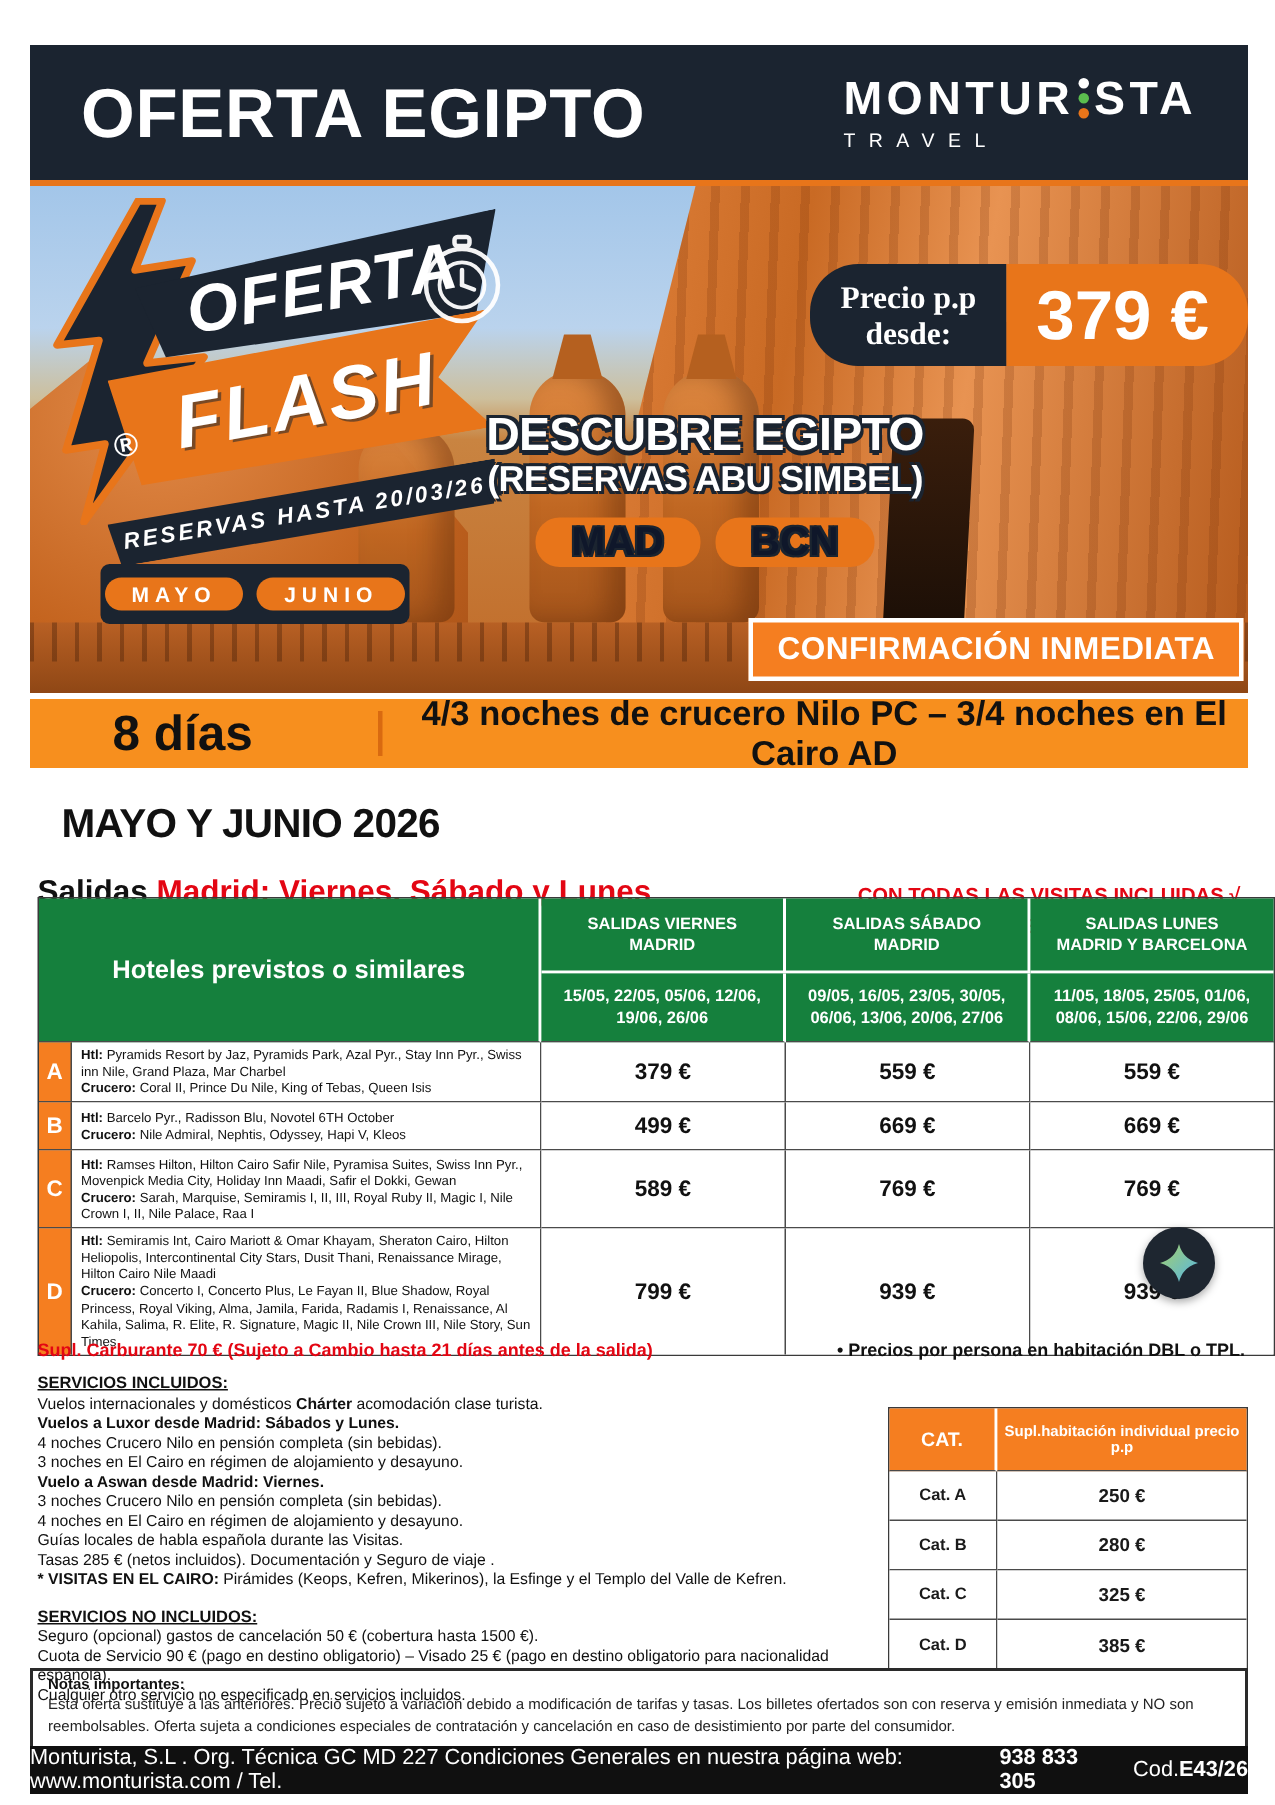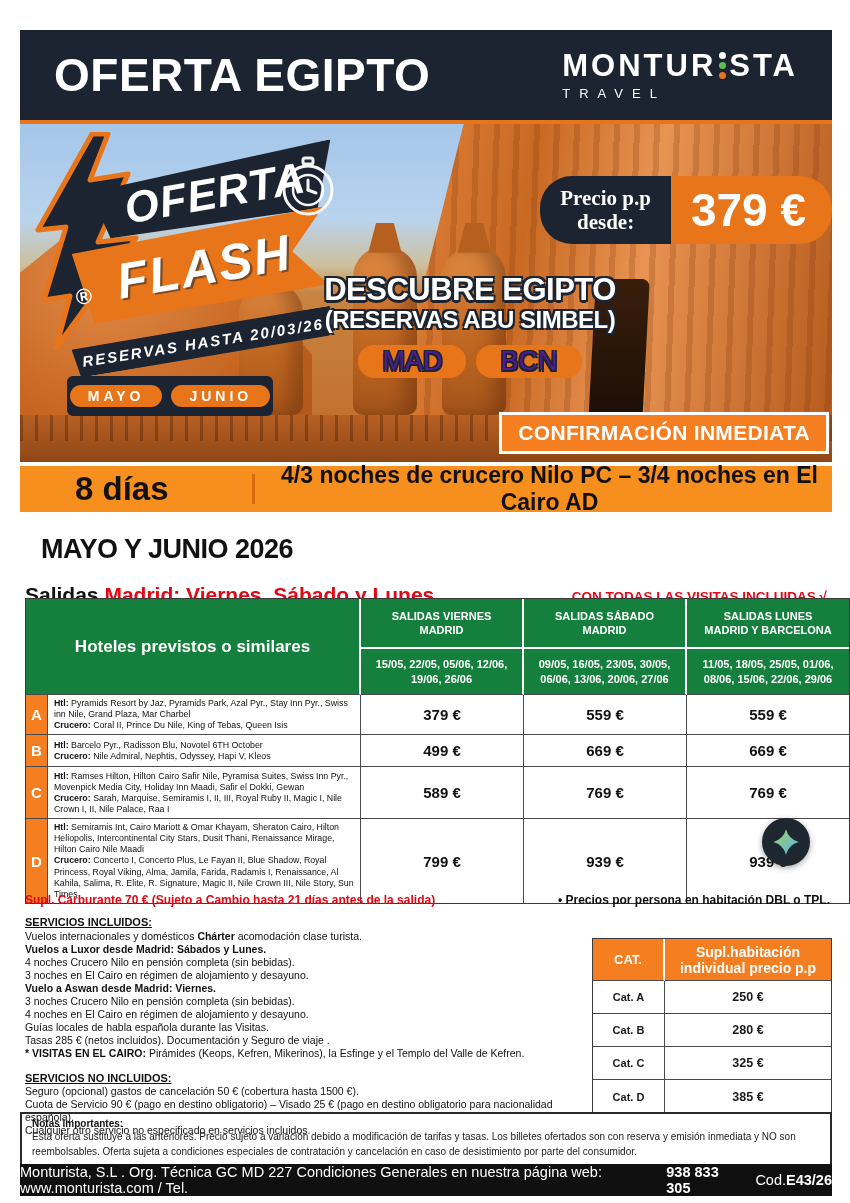--- a/index.html
+++ b/index.html
@@ -70,21 +70,21 @@
   .price-right{background:#e8751a;border-radius:0 32px 32px 0;color:#fff;font-weight:800;font-size:46px;
         display:flex;align-items:center;padding:0 26px 0 20px;}
 
   
   .hero-title-block{position:absolute;left:300px;top:150px;width:300px;text-align:center;color:#fff;}
   .hero-title{font-size:31px;font-weight:800;letter-spacing:-.5px;line-height:1.05;
         text-shadow:2px 2px 0 #1b2430,-2px 2px 0 #1b2430,2px -2px 0 #1b2430,-2px -2px 0 #1b2430,0 3px 0 #1b2430;}
   .hero-subtitle{font-size:24px;font-weight:800;letter-spacing:-.5px;line-height:1.1;
         text-shadow:2px 2px 0 #1b2430,-2px 2px 0 #1b2430,2px -2px 0 #1b2430,-2px -2px 0 #1b2430;}
   .origin-pills{margin-top:12px;display:flex;justify-content:center;gap:10px;}
-  .origin-pill{background:#e8751a;border-radius:16px;padding:1px 24px;color:#4c1d95;font-weight:400;font-size:27px;
+  .origin-pill{background:#e8751a;border-radius:16px;padding:1px 24px;color:#0f172a;font-weight:700;font-size:27px;
         text-shadow:1.5px 1.5px 0 #1b2430,-1.5px 1.5px 0 #1b2430,1.5px -1.5px 0 #1b2430,-1.5px -1.5px 0 #1b2430;}
   .confirm-box{position:absolute;right:3px;bottom:8px;background:#f57e20;border:3px solid #fff;
         color:#fff;font-weight:800;font-size:21px;padding:6px 16px;letter-spacing:.3px;}
 
   
   .day-band{position:absolute;left:20px;right:18px;top:466px;height:46px;background:#f78f1e;
         display:flex;align-items:center;box-sizing:border-box;padding-left:55px;}
   .days{font-size:33px;font-weight:800;color:#111;width:165px;}
   .band-divider{width:3px;height:30px;background:#d96a10;margin:0 12px;}
   .band-desc{flex:1;text-align:center;font-size:23px;font-weight:800;color:#111;}
@@ -128,21 +128,21 @@
   .svc-title{font-weight:800;text-decoration:underline;font-size:11px;margin-top:0;}
   .svc-gap{height:12px;}
   .cat-side{width:238px;padding-top:22px;}
   .cat-table{width:238px;border:1.5px solid #3a3a3a;table-layout:fixed;}
   .cat-table td,.cat-table th{border-right:1px solid #4a4a4a;border-bottom:1px solid #4a4a4a;
         text-align:center;box-sizing:border-box;}
   .cat-table .last-col{border-right:none;}
   .cat-table tr.last-row td{border-bottom:none;}
   .cat-hdr{background:#f57e20;color:#fff;font-weight:700;height:42px;}
   .cat-hdr-1{font-size:13px;border-right:2px solid #fff !important;}
-  .cat-hdr-2{font-size:14px;}
+  .cat-hdr-2{font-size:10px;}
   .cat-name{font-weight:700;font-size:11px;height:33px;background:#fff;}
   .cat-price{font-weight:700;font-size:12.5px;background:#fff;}
 
   
   .legal-box{position:absolute;left:20px;right:18px;top:1112px;border:2px solid #2a2a2a;
         box-sizing:border-box;padding:4px 10px 7px;}
   .legal-title{font-weight:800;font-size:10px;color:#111;}
   .legal-body{font-size:10px;line-height:1.5;color:#222;}
   .footbar{position:absolute;left:20px;right:18px;top:1164px;height:32px;background:#101010;color:#fff;
         display:flex;align-items:center;justify-content:center;font-size:14.5px;}

